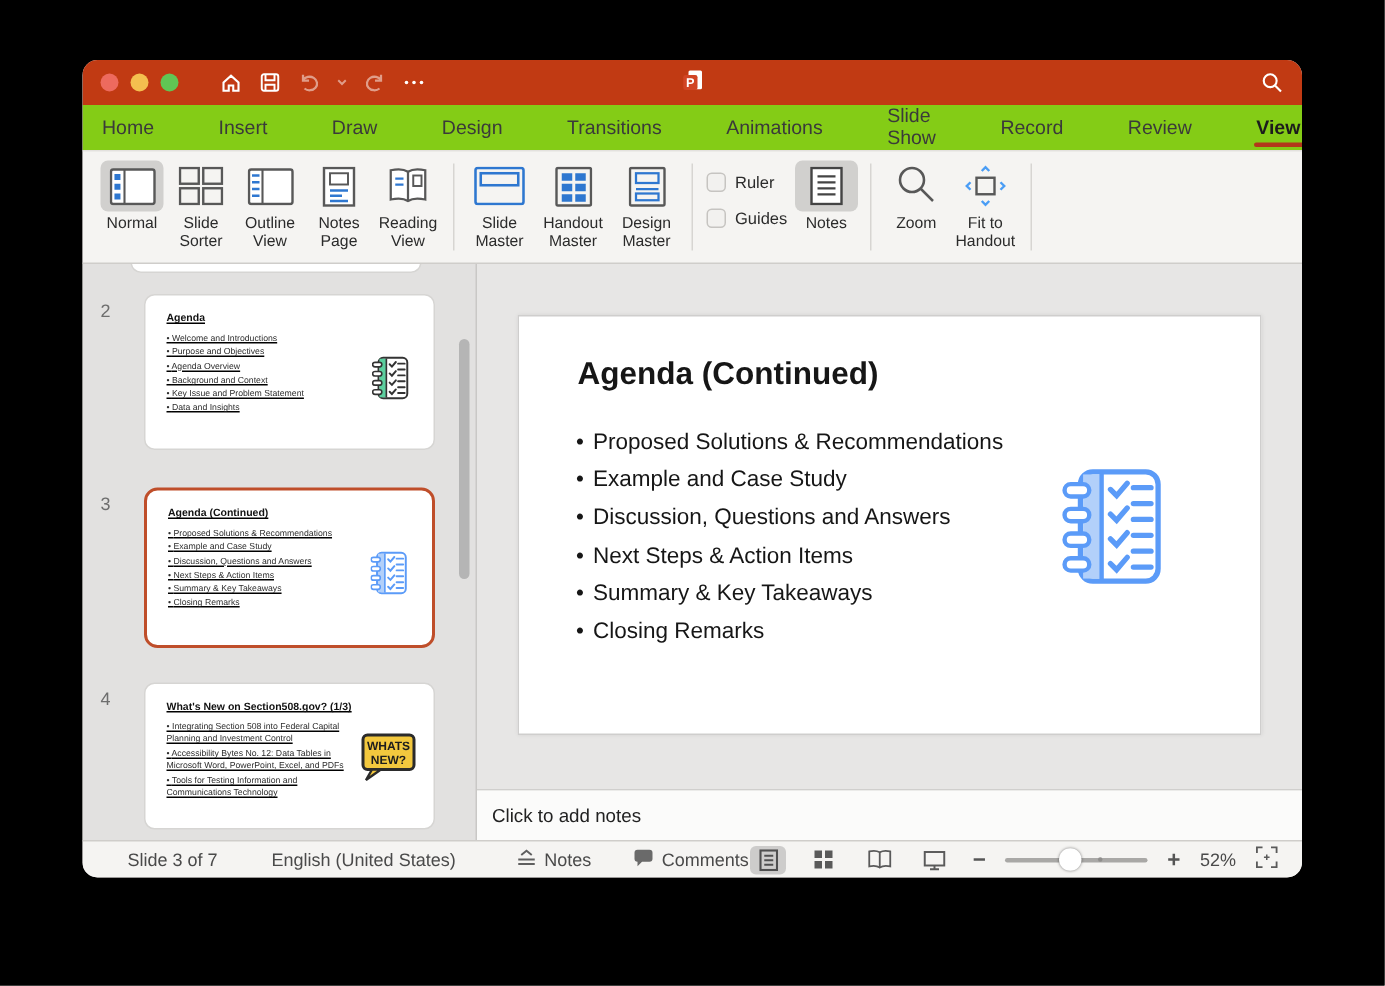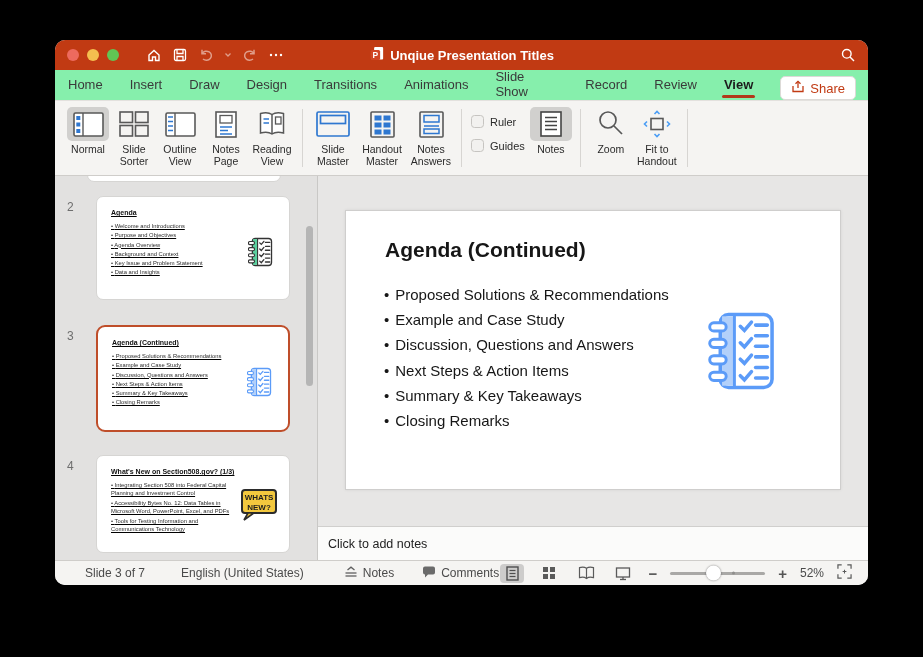--- a/index.html
+++ b/index.html
@@ -17,22 +17,22 @@
   .tl.red{ background:#ed6a5e; } .tl.yellow{ background:#f4bf4f; } .tl.green{ background:#61c554; }
   .tb-icons { display:flex; align-items:center; gap:9px; margin-left:26px; color:#fff; }
   .tb-ic { width:17px; height:17px; display:flex; align-items:center; justify-content:center; }
   .dim { opacity:.5; }
   .tb-title { position:absolute; left:50%; transform:translateX(-50%);
     display:flex; align-items:center; gap:6px; color:#fff; font-weight:bold;
     font-size:13px; white-space:nowrap; }
   .tb-search { margin-left:auto; }
 
   
-  .tabbar { height:30px; background:#86efac; display:flex; align-items:flex-end;
-    padding:0 12px 0 13px; flex:0 0 auto; }
+  .tabbar { height:30px; background:#84cc16; display:flex; align-items:flex-start;
+    padding:0 12px 0 13px; flex:0 0 auto;gap:16px; }
   .tab { font-size:13px; color:#3a3a3a; padding:0 0 2px 0; margin-right:27px;
     position:relative; height:100%; display:flex; align-items:center; cursor:default; }
   .tab.active { color:#1c1c1c; font-weight:bold; }
   .tab.active::after { content:""; position:absolute; left:-2px; right:-2px; bottom:2px;
     height:3px; background:#b2381a; border-radius:2px; }
   .share-btn { margin-left:auto; display:flex; align-items:center; gap:5px;
     background:#fff; border:1px solid #dcdad7; border-radius:5px; padding:3px 10px;
     color:#c13a13; font-size:13px; font-weight:normal; }
 
   
@@ -148,21 +148,20 @@
       </span>
     </div>
     <div class="tb-title">
       <span>
         <svg width="15" height="15" viewBox="0 0 15 15">
             <rect x="4.5" y="1" width="9" height="12.5" rx="1" fill="#fff"></rect>
             <rect x="1" y="4" width="9.5" height="10" rx="1.5" fill="#d14524"></rect>
             <text x="5.6" y="11.7" font-size="8.5" font-weight="bold" fill="#fff" text-anchor="middle" font-family="Liberation Sans, sans-serif">P</text>
           </svg>
       </span>
-      <span>Unqiue Presentation Titles</span>
     </div>
     <span class="tb-search tb-ic">
       <svg width="16" height="16" viewBox="0 0 16 16" fill="none" stroke="#fff" stroke-width="1.4">
           <circle cx="6.8" cy="6.8" r="4.3"></circle>
           <path d="M10 10 L14 14"></path>
         </svg>
     </span>
   </div>
 
   <div class="tabbar">
@@ -277,21 +276,21 @@
     </div>
     <div class="rbtn">
       <div class="ic">
         <svg width="25" height="27" viewBox="0 0 25 27" fill="none">
             <rect x="1" y="1" width="23" height="25" rx="1" stroke="#585858" stroke-width="1.6"></rect>
             <rect x="5" y="4.5" width="15" height="6.5" stroke="#2e77d0" stroke-width="1.5"></rect>
             <line x1="5" y1="15" x2="20" y2="15" stroke="#2e77d0" stroke-width="1.5"></line>
             <rect x="5" y="18" width="15" height="4.5" stroke="#2e77d0" stroke-width="1.5"></rect>
           </svg>
       </div>
-      <div class="lbl">Notes Answers</div>
+      <div class="lbl">Design Master</div>
     </div>
 
     <div class="rdiv"></div>
 
     <div class="chk-col">
       <div class="chk-row">
         <div class="chk-box"></div>
         <span class="chk-lbl">Ruler</span>
       </div>
       <div class="chk-row">

